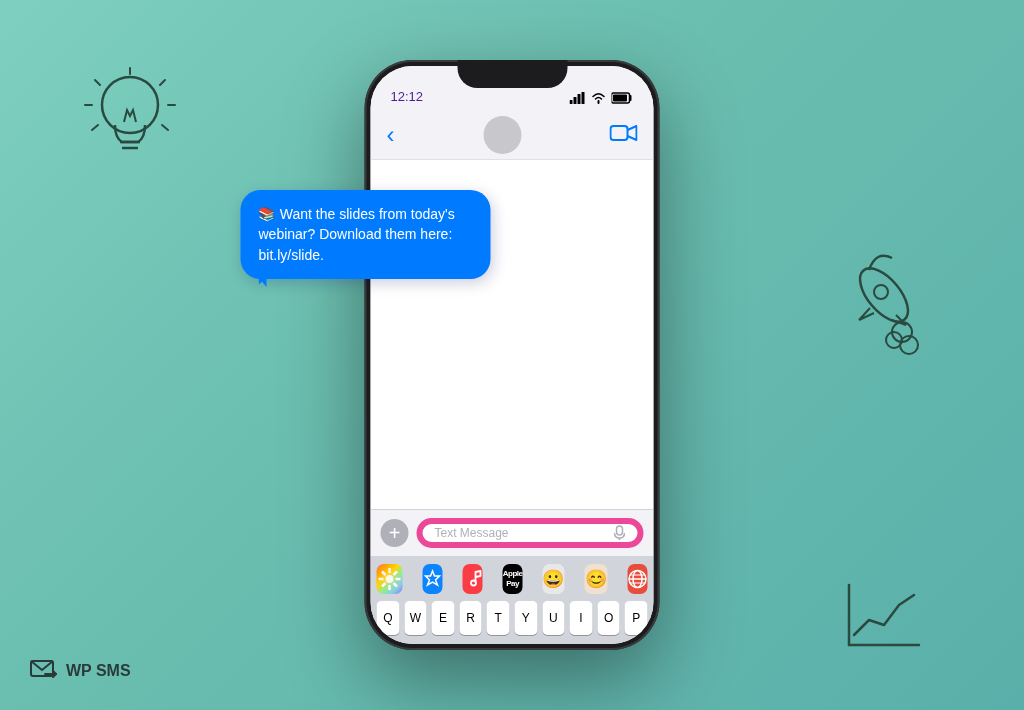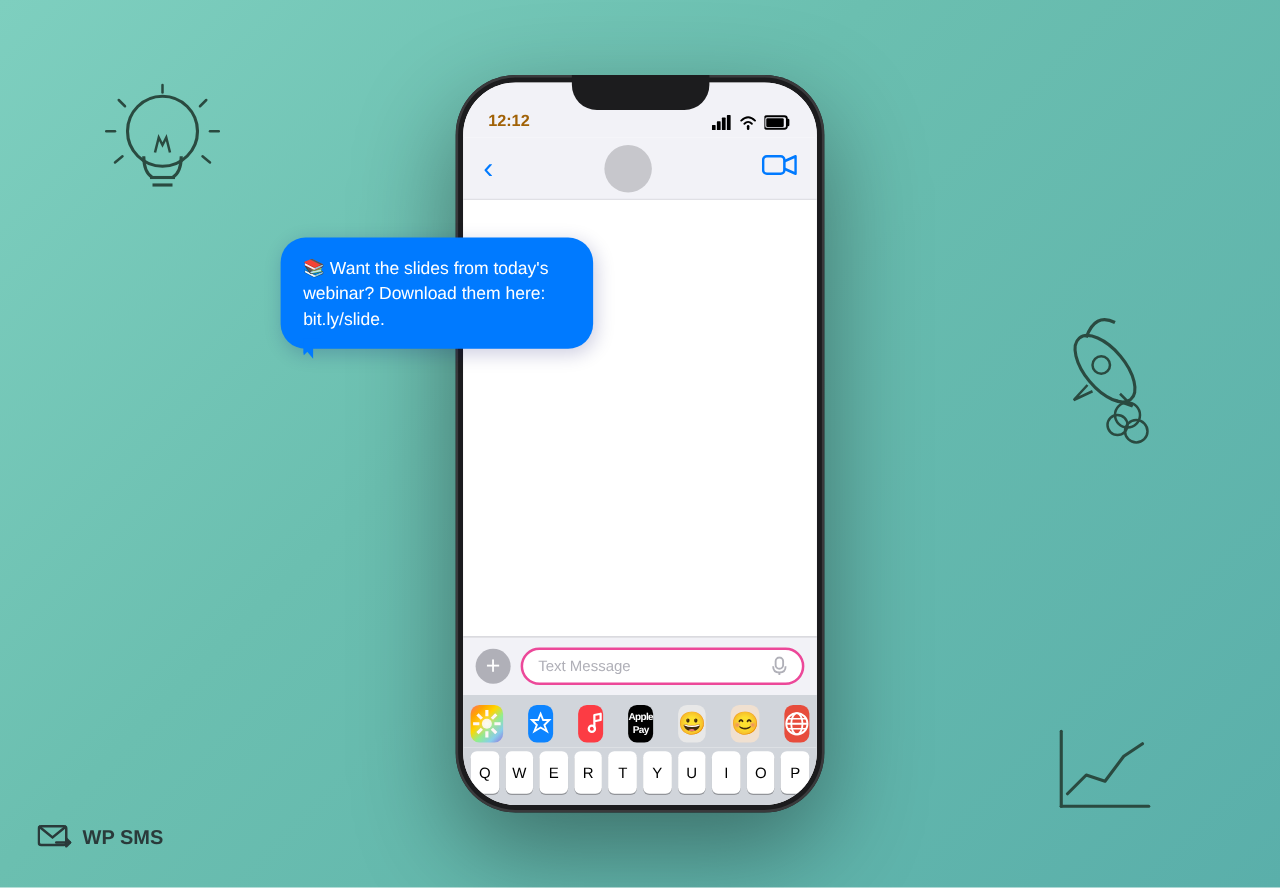--- a/index.html
+++ b/index.html
@@ -101,22 +101,22 @@
       align-items: flex-end;
       justify-content: space-between;
       padding: 0 20px 6px;
       flex-shrink: 0;
       position: relative;
       z-index: 5;
     }
 
     .status-time {
       font-size: 13px;
-      font-weight: 700;
-      color: #a16207;
+      font-weight: 400;
+      color: #4c1d95;
     }
 
     .status-icons {
       display: flex;
       align-items: center;
       gap: 5px;
       font-size: 11px;
       color: #000;
     }
 
@@ -177,21 +177,21 @@
       justify-content: center;
       font-size: 18px;
       color: #fff;
       font-weight: 300;
       flex-shrink: 0;
     }
 
     .text-input-field {
       flex: 1;
       height: 30px;
-      border: 2px solid #ec4899;
+      border: 6px solid #ec4899;
       border-radius: 15px;
       background: #fff;
       padding: 0 12px;
       font-size: 12px;
       color: #8e8e93;
       display: flex;
       align-items: center;
       justify-content: space-between;
     }
 
@@ -237,20 +237,21 @@
 
     .iMessage-bubble {
       background: #007aff;
       color: #fff;
       border-radius: 20px;
       padding: 14px 18px;
       max-width: 240px;
       font-size: 15px;
       line-height: 1.45;
       position: relative;
+      margin-left: 16px;
     }
 
     .iMessage-bubble::after {
       content: '';
       position: absolute;
       bottom: -6px;
       left: 18px;
       width: 14px;
       height: 14px;
       background: #007aff;

